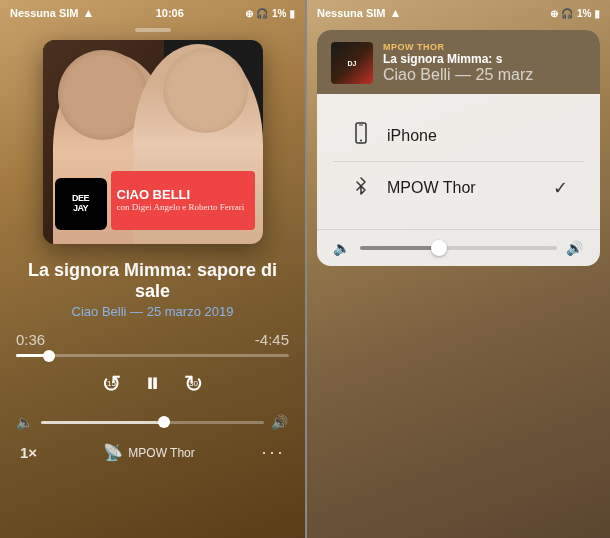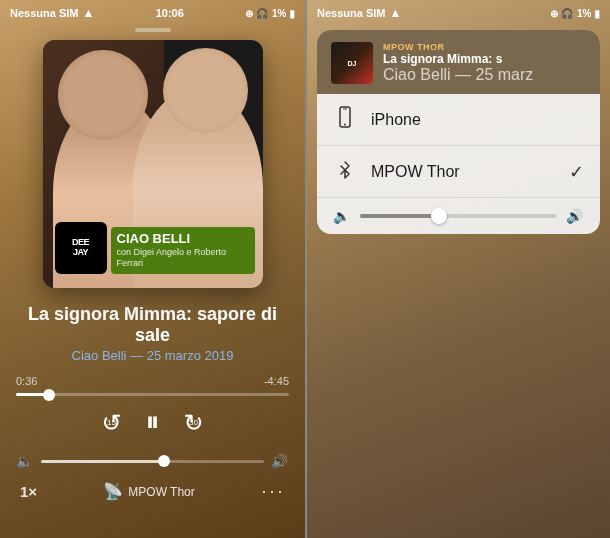--- a/index.html
+++ b/index.html
@@ -43,21 +43,21 @@
       width: 36px;
       height: 4px;
       background: rgba(255,255,255,0.4);
       border-radius: 2px;
       margin: 6px auto 8px;
     }
 
     
     .artwork-container {
       width: 220px;
-      height: 248px;
+      height: 204px;
       border-radius: 12px;
       overflow: hidden;
       position: relative;
       margin-bottom: 16px;
       box-shadow: 0 8px 24px rgba(0,0,0,0.4);
     }
     .artwork-bg {
       width: 100%;
       height: 100%;
       background: #1a1a1a;
@@ -130,36 +130,37 @@
       letter-spacing: -0.5px;
       z-index: 2;
     }
 
     
     .artwork-label {
       position: absolute;
       bottom: 14px;
       left: 68px;
       right: 8px;
-      background: #4d7c0f;
+      background: #ef4444;
       border-radius: 4px;
-      padding: 4px 6px;
+      padding: 16px 6px;
       z-index: 2;
     }
     .artwork-label-title {
       color: #fff;
       font-size: 13px;
       font-weight: 700;
       line-height: 1.2;
     }
     .artwork-label-sub {
       color: rgba(255,255,255,0.85);
       font-size: 9px;
       font-weight: 400;
       line-height: 1.3;
+      font-family: Liberation Serif, serif;
     }
 
     
     .track-title {
       color: #fff;
       font-size: 18px;
       font-weight: 600;
       text-align: center;
       margin-bottom: 2px;
       padding: 0 16px;
@@ -175,21 +176,21 @@
     .progress-row {
       width: 100%;
       display: flex;
       align-items: center;
       justify-content: space-between;
       padding: 0 16px;
       margin-bottom: 6px;
     }
     .time-text {
       color: rgba(255,255,255,0.7);
-      font-size: 11px;
+      font-size: 15px;
     }
     .progress-bar-container {
       width: calc(100% - 32px);
       margin: 0 16px 10px;
       height: 3px;
       background: rgba(255,255,255,0.3);
       border-radius: 2px;
       position: relative;
     }
     .progress-fill {
@@ -387,21 +388,21 @@
     }
     .mini-track-sub {
       color: rgba(255,255,255,0.7);
       font-size: 16px;
       white-space: nowrap;
       overflow: hidden;
       text-overflow: ellipsis;
     }
 
     
-    .device-list { padding: 0; }
+    .device-list { padding: 16px; }
     .device-item {
       display: flex;
       align-items: center;
       padding: 12px 16px;
       border-bottom: 0.5px solid rgba(0,0,0,0.1);
       gap: 14px;
       cursor: pointer;
     }
     .device-item:last-child { border-bottom: none; }
     .device-icon {

